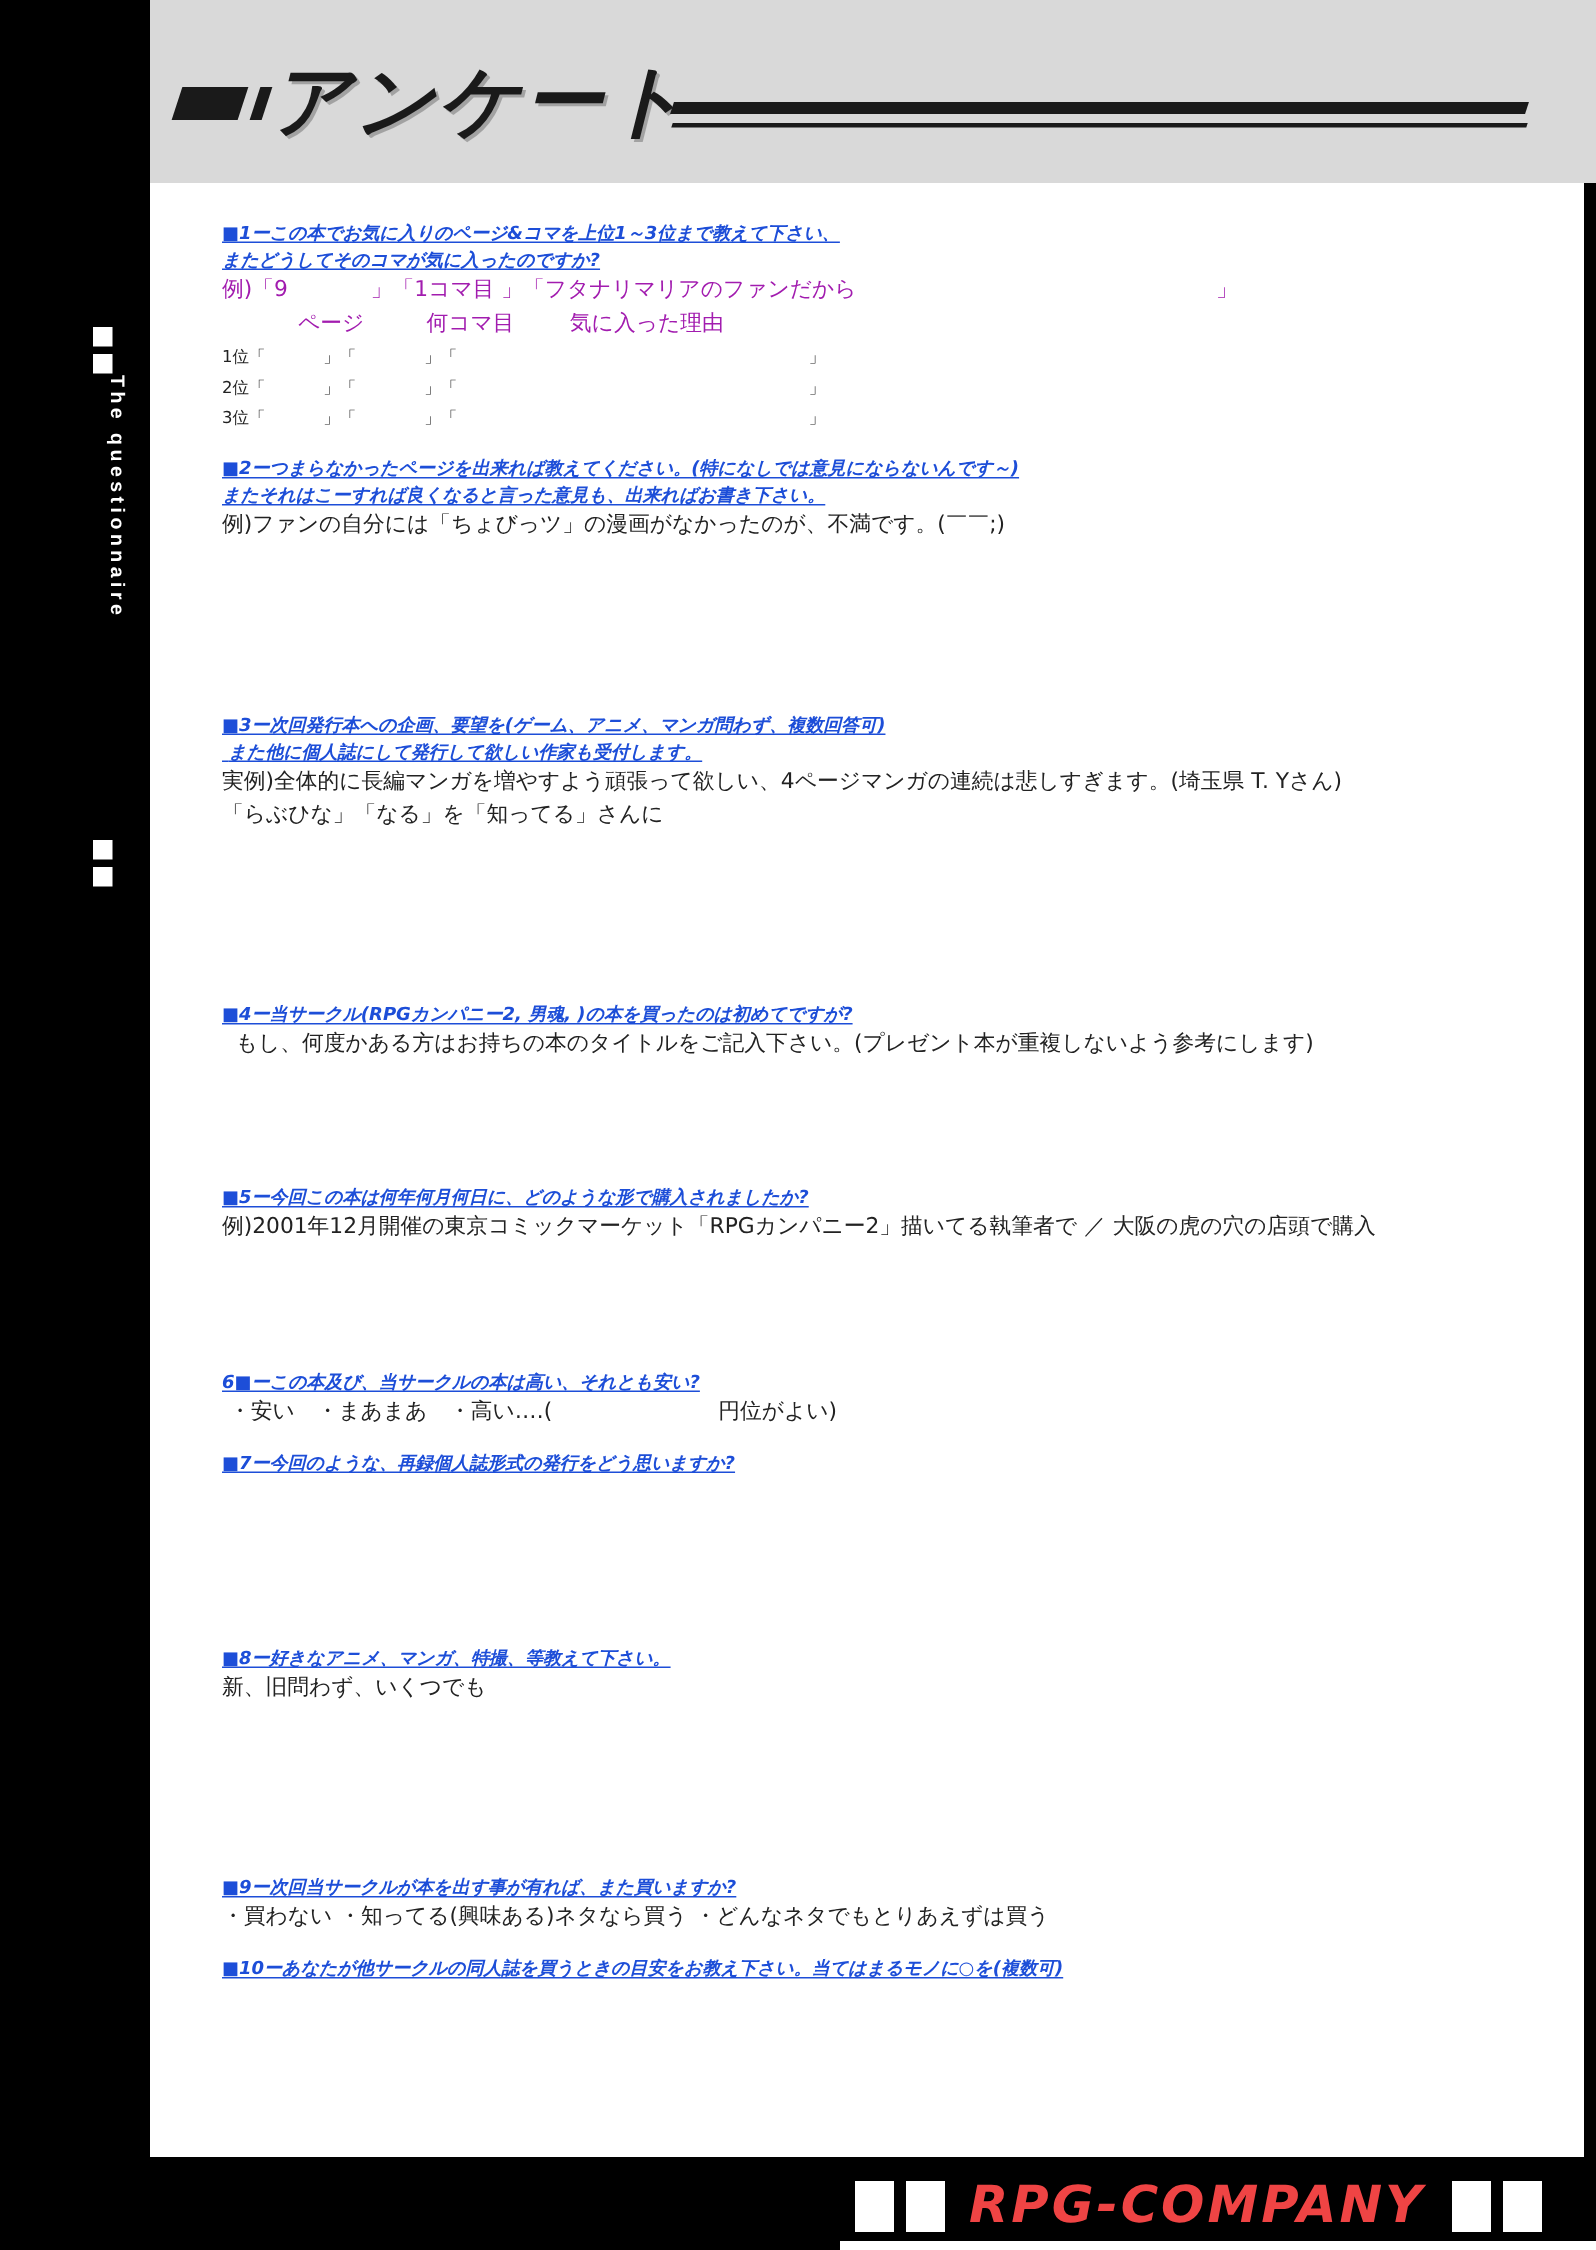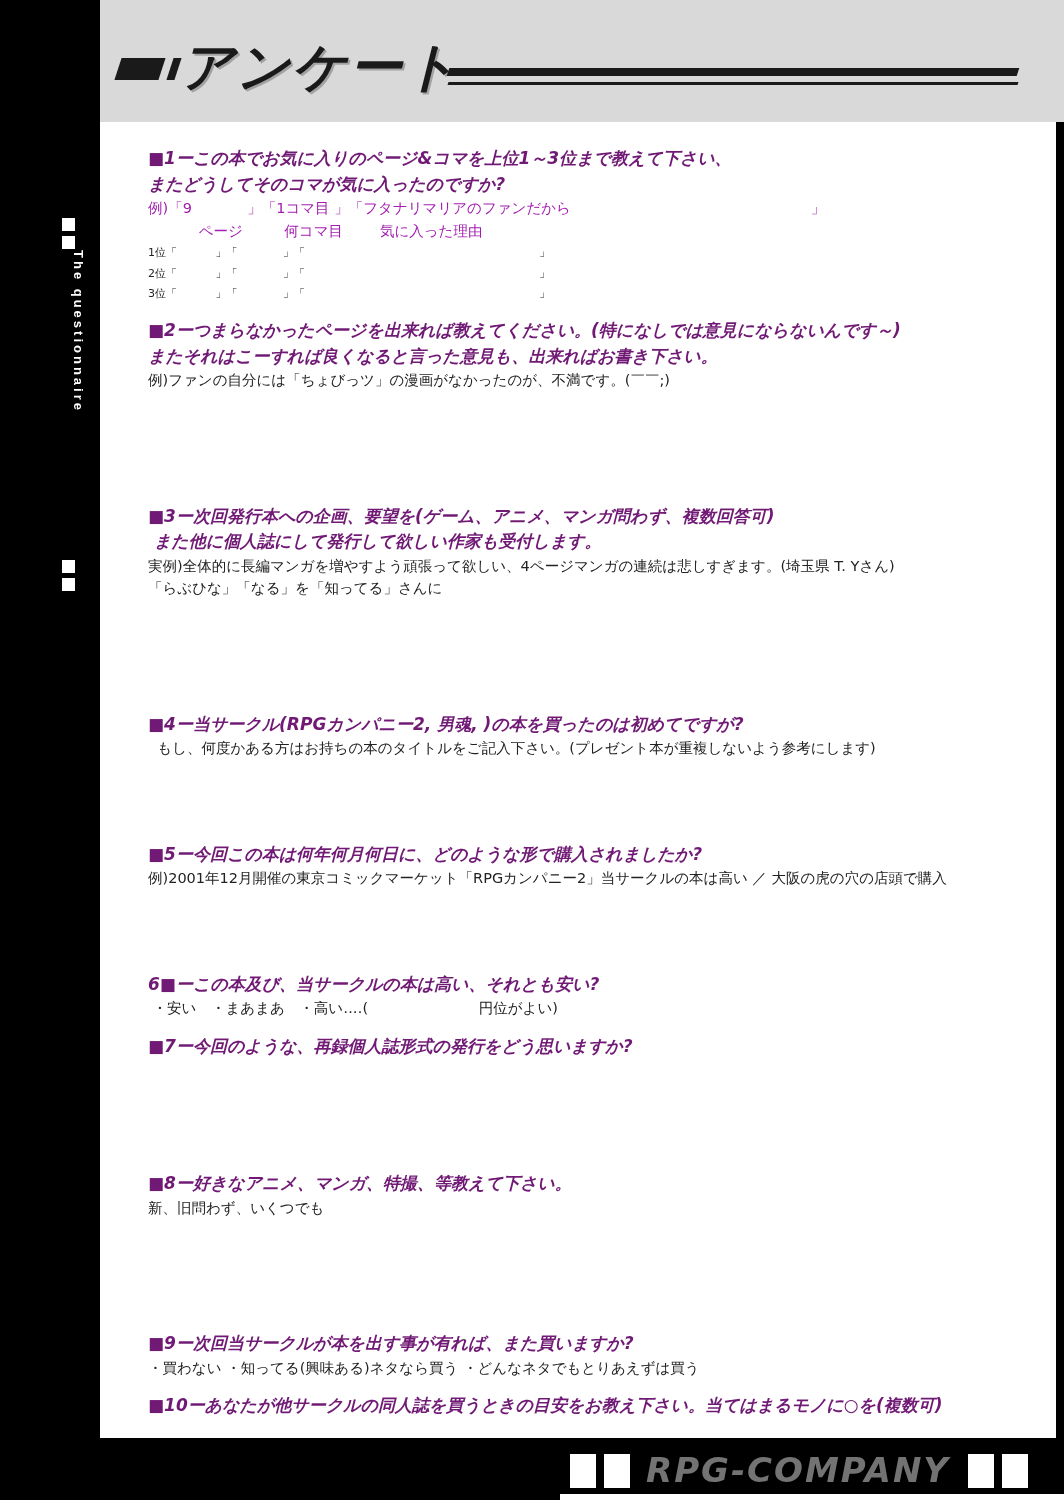--- a/index.html
+++ b/index.html
@@ -144,45 +144,46 @@
   .footer-sq.f3 { left: 968px; }
   .footer-sq.f4 { left: 1002px; }
   .footer-logo {
     position: absolute;
     left: 646px; bottom: 10px;
     font-family: "DejaVu Sans", sans-serif;
     font-size: 34px;
     font-weight: bold;
     font-style: italic;
     letter-spacing: 2px;
-    color: #737373;
+    color: #ef4444;
     white-space: nowrap;
   }
   .footer-underline {
     position: absolute;
     left: 560px; bottom: 0px;
     width: 504px; height: 6px;
     background: #ffffff;
   }
 
   
   .body {
     position: absolute;
     left: 148px; top: 146px;
     width: 870px;
   }
   .q-block { margin-bottom: 4px; }
   .q-head {
     font-family: "DejaVu Sans", sans-serif;
-    font-size: 17px;
+    font-size: 12px;
     font-weight: bold;
     font-style: italic;
-    color: #701a75;
+    color: #1d4ed8;
     line-height: 1.5;
     white-space: pre-wrap;
+    text-decoration: underline;
     text-underline-offset: 2px;
   }
   .q-sub {
     font-family: "DejaVu Sans", sans-serif;
     font-size: 14.5px;
     color: #222;
     line-height: 1.55;
     white-space: pre-wrap;
   }
   .spacer-sm { height: 10px; }
@@ -263,21 +264,21 @@
 
     <div class="q-block">
       <div class="q-head">■4ー当サークル(RPGカンパニー2, 男魂, )の本を買ったのは初めてですが?</div>
       <div class="q-sub">  もし、何度かある方はお持ちの本のタイトルをご記入下さい。(プレゼント本が重複しないよう参考にします)</div>
     </div>
 
     <div class="spacer-lg"></div>
 
     <div class="q-block">
       <div class="q-head">■5ー今回この本は何年何月何日に、どのような形で購入されましたか?</div>
-      <div class="q-sub">例)2001年12月開催の東京コミックマーケット「RPGカンパニー2」当サークルの本は高い ／ 大阪の虎の穴の店頭で購入</div>
+      <div class="q-sub">例)2001年12月開催の東京コミックマーケット「RPGカンパニー2」描いてる執筆者で ／ 大阪の虎の穴の店頭で購入</div>
     </div>
 
     <div class="spacer-lg"></div>
 
     <div class="q-block">
       <div class="q-head">6■ーこの本及び、当サークルの本は高い、それとも安い?</div>
       <div class="q-sub"> ・安い　・まあまあ　・高い‥‥(                        円位がよい)</div>
     </div>
 
     <div class="spacer-sm"></div>

